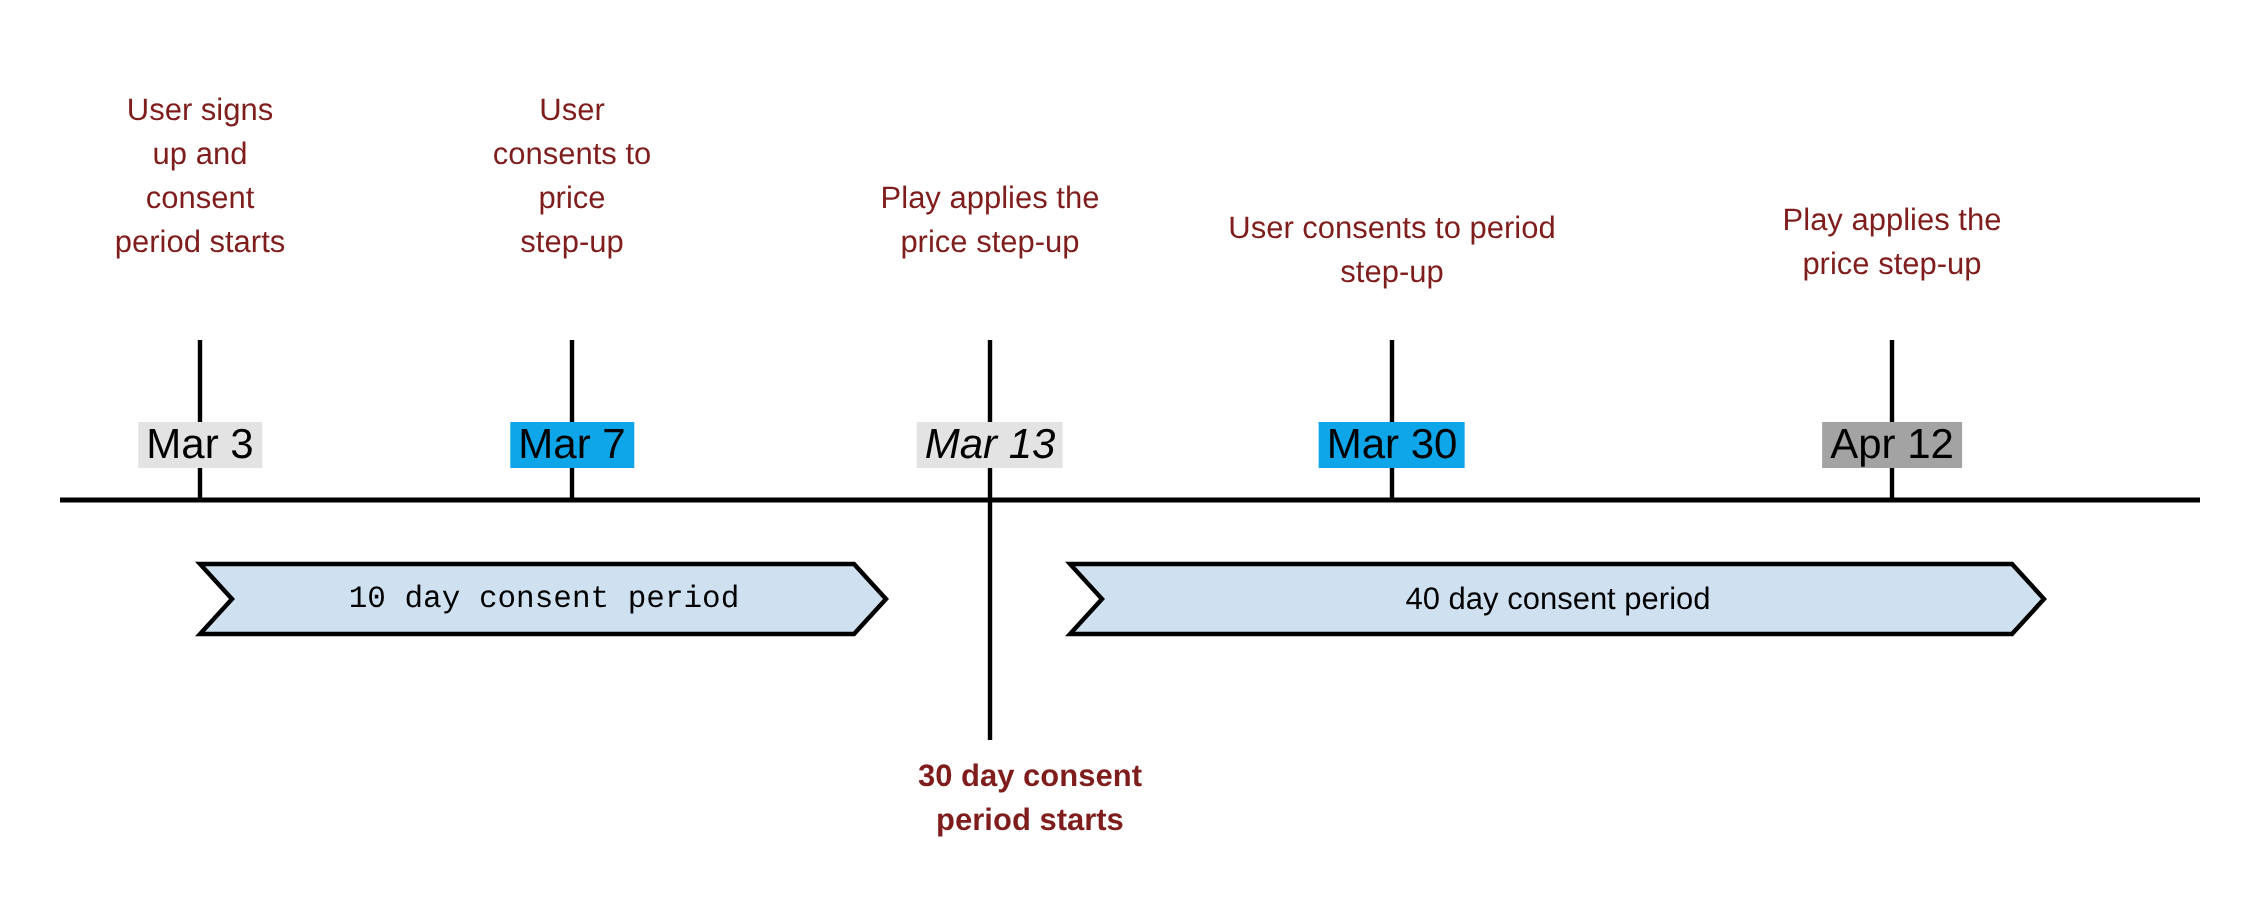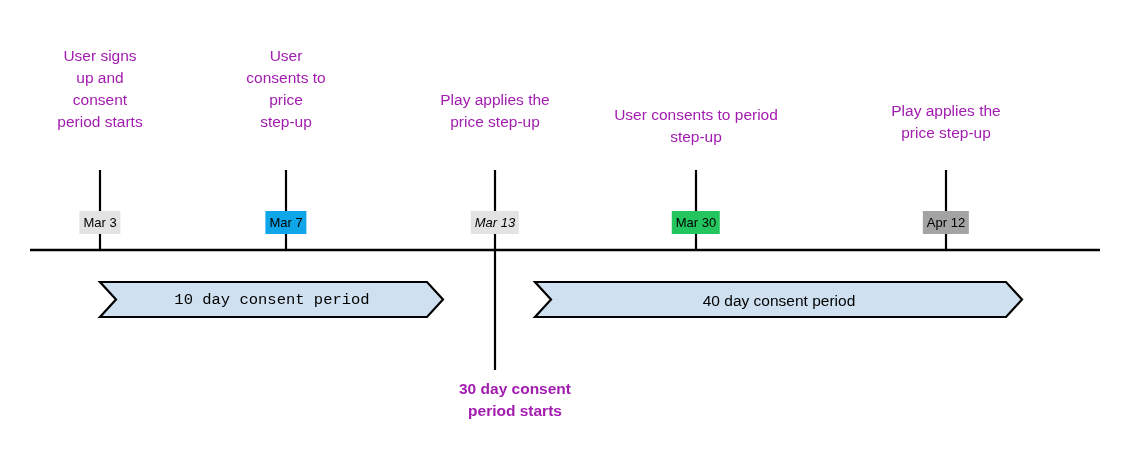--- a/index.html
+++ b/index.html
@@ -23,31 +23,31 @@
     left: 0;
     top: 0;
     width: 1128px;
     height: 454px;
   }
   .event-label {
     position: absolute;
     text-align: center;
     font-size: 15.5px;
     line-height: 22px;
-    color: #a21caf;
+    color: #7f1d1d;
     white-space: pre-line;
     transform: translateX(-50%);
     pointer-events: none;
   }
   .event-label.below {
     
   }
   .date-chip {
     position: absolute;
-    font-size: 13px;
+    font-size: 21px;
     line-height: 19px;
     color: #000000;
     background: #e3e3e3;
     padding: 2px 4px;
     transform: translateX(-50%);
     white-space: nowrap;
   }
   .arrow-label {
     position: absolute;
     font-size: 15.5px;
@@ -89,21 +89,21 @@
 price
 step-up</div>
       <div class="date-chip" style="left: 286px; top: 211px; background: #0ea5e9;">Mar 7</div>
       <div class="event-label" style="left: 495px; top: 89px;">Play applies the
 price step-up</div>
       <div class="date-chip" style="left: 495px; top: 211px; background: rgb(227, 227, 227); font-style: italic;">Mar 13</div>
       <div class="event-label below" style="left: 515px; top: 378px; font-weight: bold;">30 day consent
 period starts</div>
       <div class="event-label" style="left: 696px; top: 104px;">User consents to period
 step-up</div>
-      <div class="date-chip" style="left: 696px; top: 211px; background: #22c55e;">Mar 30</div>
+      <div class="date-chip" style="left: 696px; top: 211px; background: #0ea5e9;">Mar 30</div>
       <div class="event-label" style="left: 946px; top: 100px;">Play applies the
 price step-up</div>
       <div class="date-chip" style="left: 946px; top: 211px; background: #a3a3a3;">Apr 12</div>
       <div class="arrow-label" style="left: 272px; top: 300px; font-family: Liberation Mono, monospace;">10 day consent period</div>
       <div class="arrow-label" style="left: 779px; top: 300px;">40 day consent period</div>
     </div>
 
 </div>
 
 </body></html>

